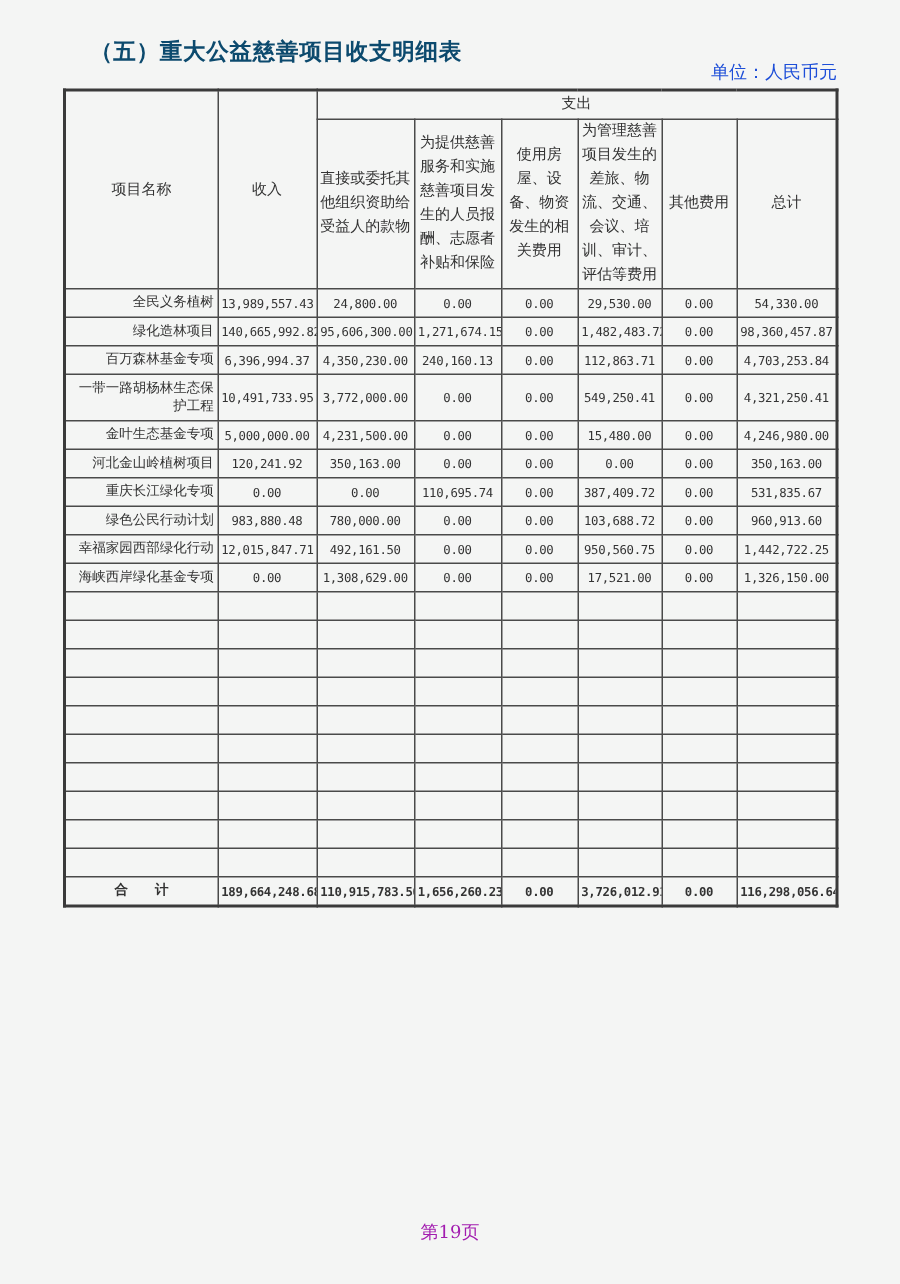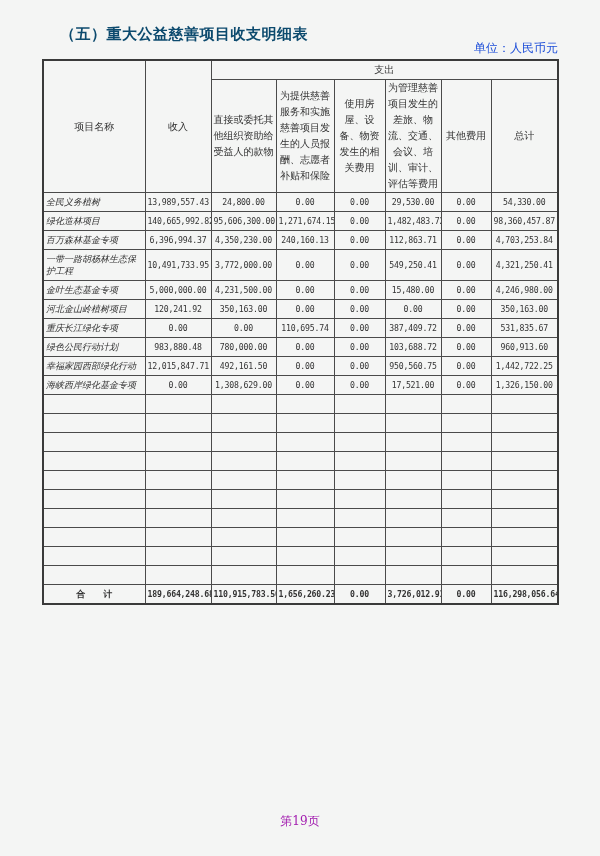--- a/index.html
+++ b/index.html
@@ -28,21 +28,21 @@
     border: 1px solid #4a4a4a;
     padding: 0 2px;
     font-size: 9px;
     line-height: 12px;
     text-align: center;
     vertical-align: middle;
     white-space: nowrap;
     overflow: hidden;
     color: #333;
   }
-  table.main td.name { text-align: left; padding-left: 2px; white-space: normal; font-style: italic; }
+  table.main td.name { text-align: right; padding-left: 2px; white-space: normal; }
   table.main td.hdr { font-size: 10px; line-height: 16px; white-space: normal; }
   table.main td.num { font-family: "DejaVu Sans Mono", "Liberation Mono", monospace; font-size: 8.2px; letter-spacing: -0.2px; }
   tr.head1 td { height: 18px; }
   tr.head2 td { height: 106px; }
   tr.data td { height: 18px; }
   tr.data.tall td { height: 30px; }
   tr.blank td { height: 18px; }
   tr.total td { height: 18px; font-weight: bold; }
   .footer {
     position: absolute; left: 0; width: 600px; top: 813px;

